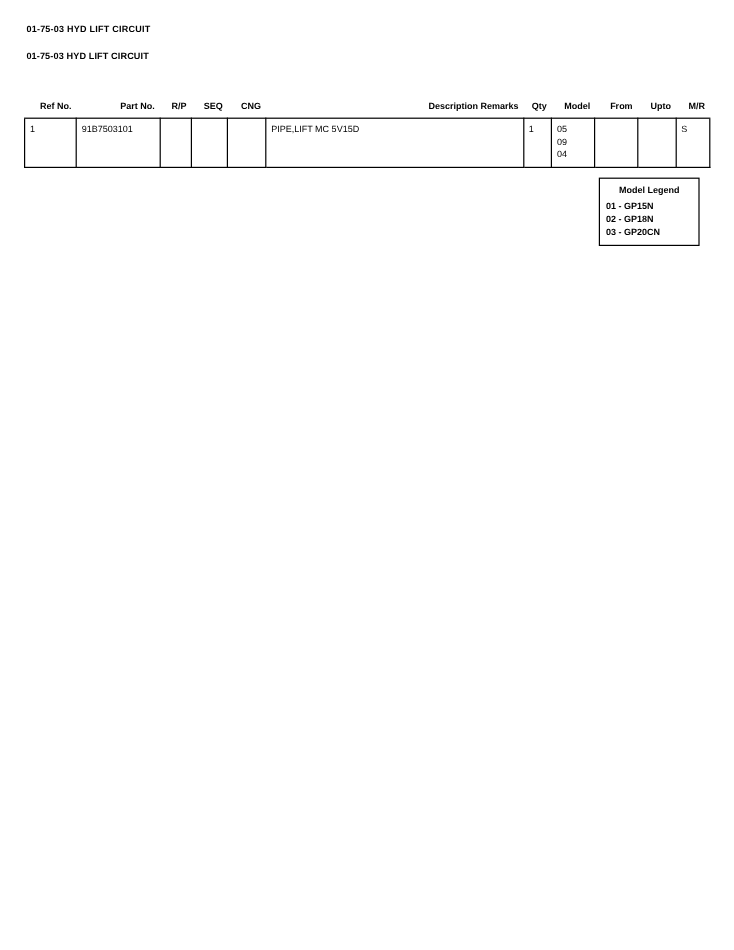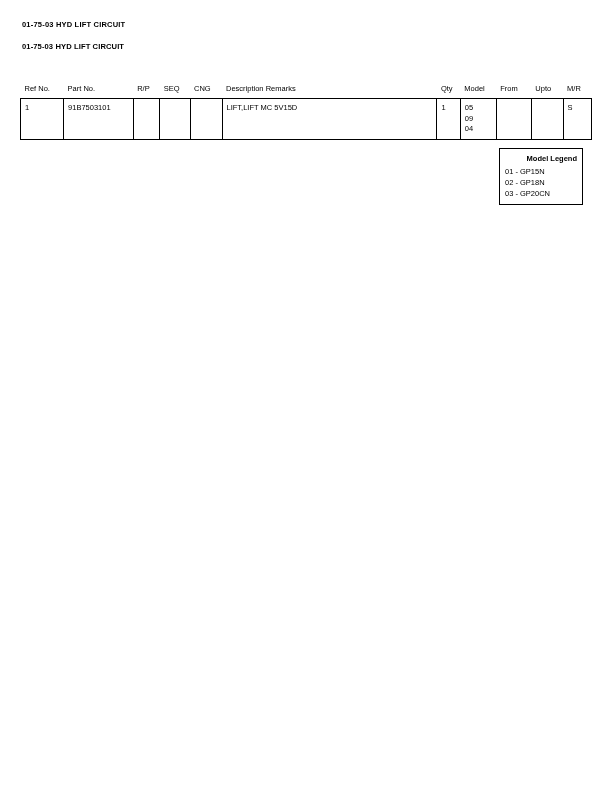--- a/index.html
+++ b/index.html
@@ -43,22 +43,22 @@
   
   .parts-table {
     position: absolute;
     left: 20px;
     top: 84px;
     width: 572px;
     border-collapse: collapse;
     font-size: 7.5px;
   }
   .parts-table thead th {
-    font-weight: normal;
-    text-align: left;
+    font-weight: bold;
+    text-align: right;
     padding: 0 4px 5px 4px;
     border: none;
     vertical-align: bottom;
     white-space: nowrap;
   }
   .parts-table thead tr.head-rule th {
     border-bottom: 1px solid #000;
     height: 0;
     padding: 0;
   }
@@ -93,25 +93,25 @@
     top: 148px;
     width: 72px;
     border: 1px solid #000;
     padding: 4px 5px 5px 5px;
     font-size: 7.5px;
     line-height: 11px;
     background: #fff;
   }
   .legend-title {
     font-weight: bold;
-    text-align: right;
+    text-align: center;
     margin-bottom: 2px;
     font-size: 7.5px;
   }
-  .legend-item { display: block; white-space: nowrap; }
+  .legend-item { display: block; white-space: nowrap; font-weight: bold; }
 </style>
 </head>
 <body>
 
 <div class="page">
 
   <div class="doc-title">01-75-03 HYD LIFT CIRCUIT</div>
 
   <div class="breadcrumb">
     <div>01-75-03 HYD LIFT CIRCUIT</div>
@@ -136,21 +136,21 @@
         <th colspan="11"></th>
       </tr>
     </thead>
     <tbody>
       <tr>
         <td class="c-ref">1</td>
         <td class="c-part">91B7503101</td>
         <td class="c-rp"></td>
         <td class="c-seq"></td>
         <td class="c-cng"></td>
-        <td class="c-desc">LIFT,LIFT MC 5V15D</td>
+        <td class="c-desc">PIPE,LIFT MC 5V15D</td>
         <td class="c-qty">1</td>
         <td class="c-model model-stack">
           <span>05</span>
           <span>09</span>
           <span>04</span>
         </td>
         <td class="c-from"></td>
         <td class="c-upto"></td>
         <td class="c-mr">S</td>
       </tr>

